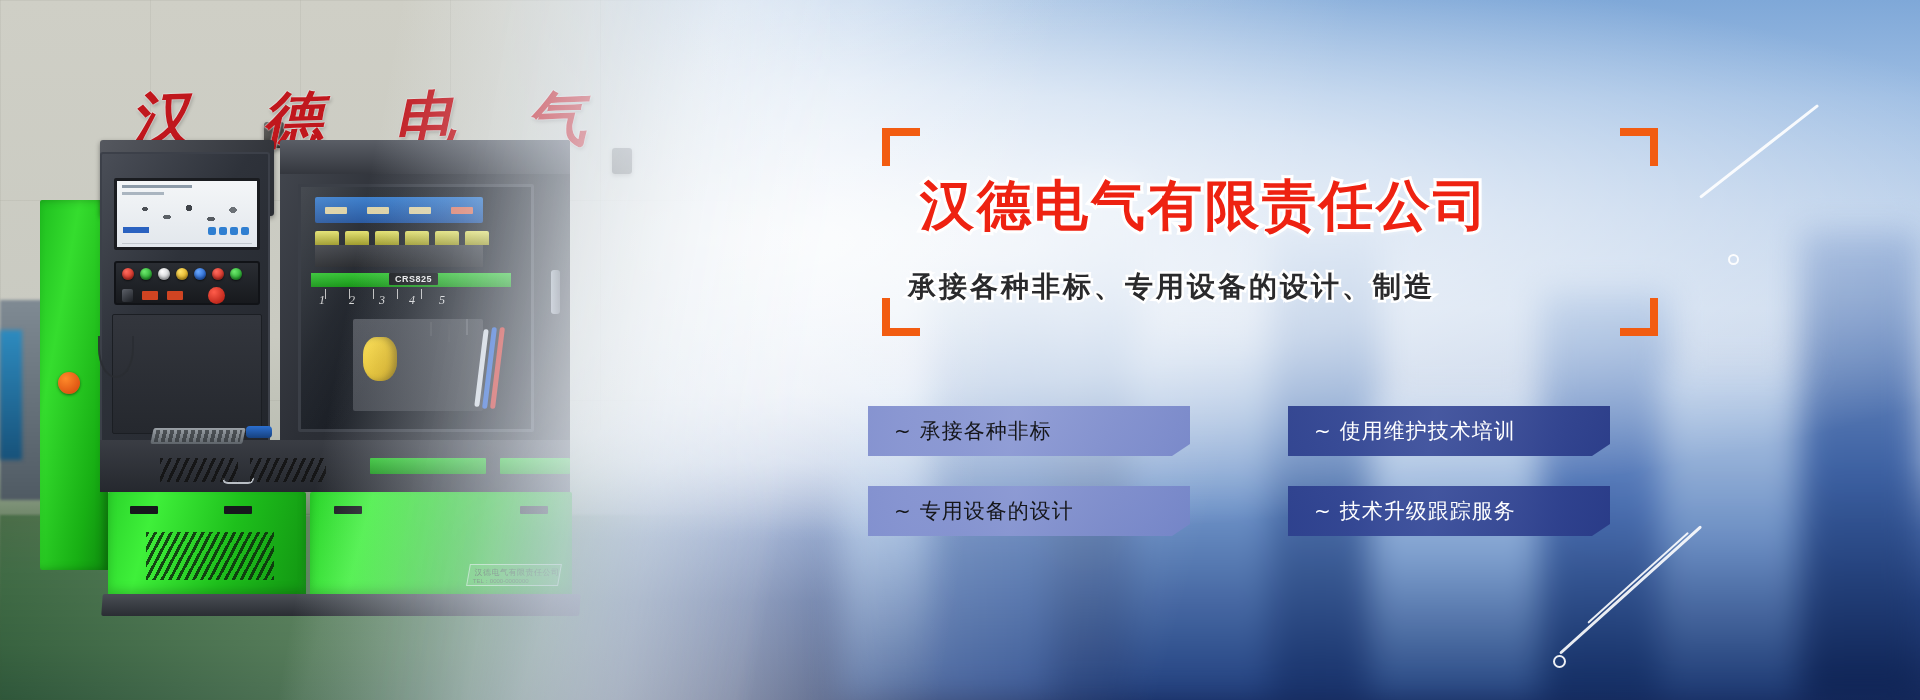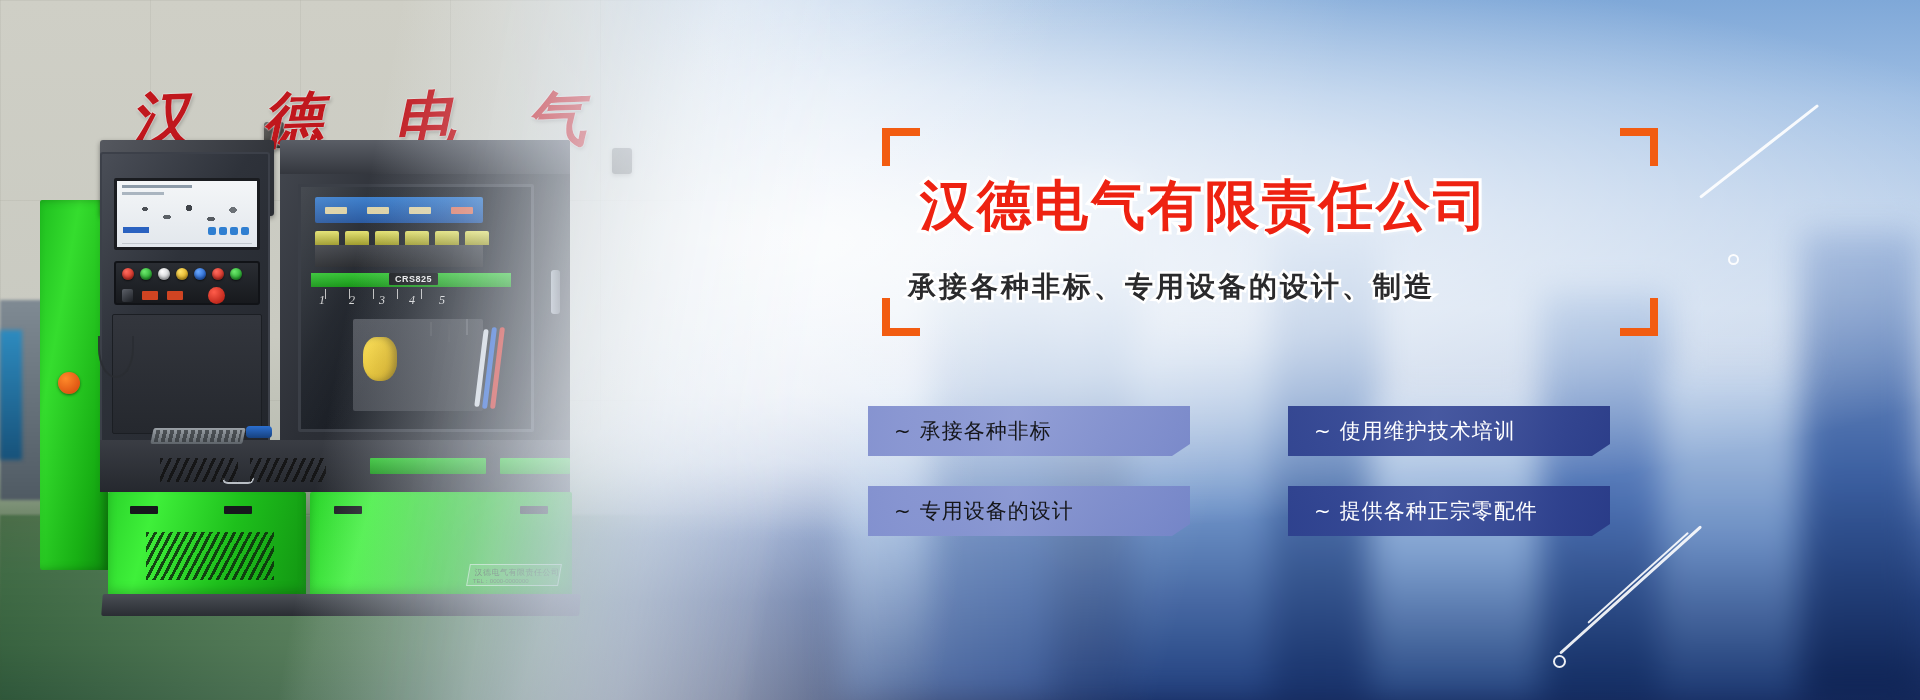--- a/index.html
+++ b/index.html
@@ -637,21 +637,21 @@
   <div class="feat dark f2">
     <span class="tilde">~</span>
     <span>使用维护技术培训</span>
   </div>
   <div class="feat light f3">
     <span class="tilde">~</span>
     <span>专用设备的设计</span>
   </div>
   <div class="feat dark f4">
     <span class="tilde">~</span>
-    <span>提供各种正宗零配件</span>
+    <span>技术升级跟踪服务</span>
   </div>
 
   <div class="deco-line dl1"></div>
   <div class="deco-circ dc1"></div>
   <div class="deco-line dl2"></div>
   <div class="deco-line dl3"></div>
   <div class="deco-circ dc2"></div>
 
 </div>
 

